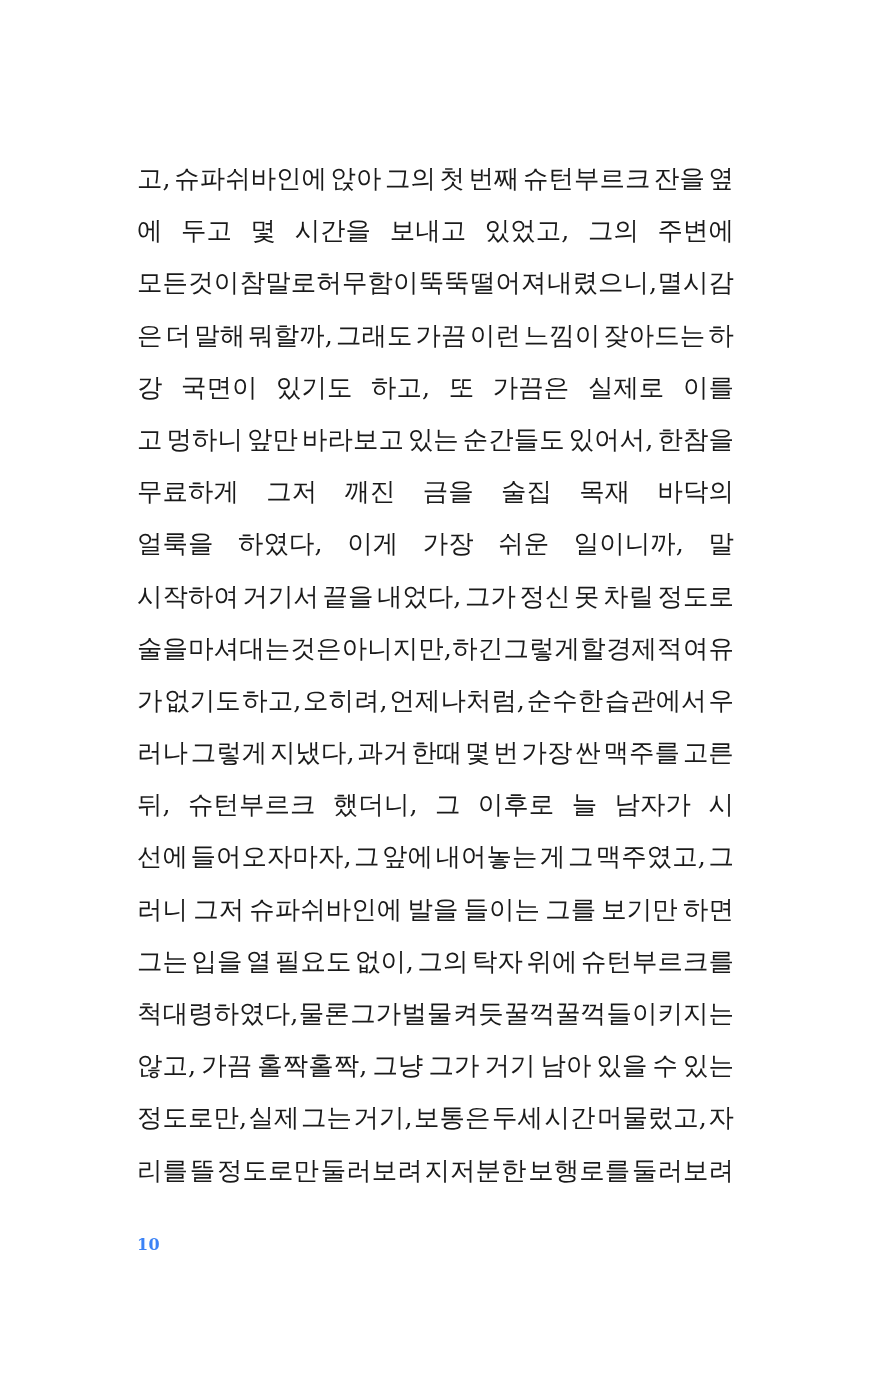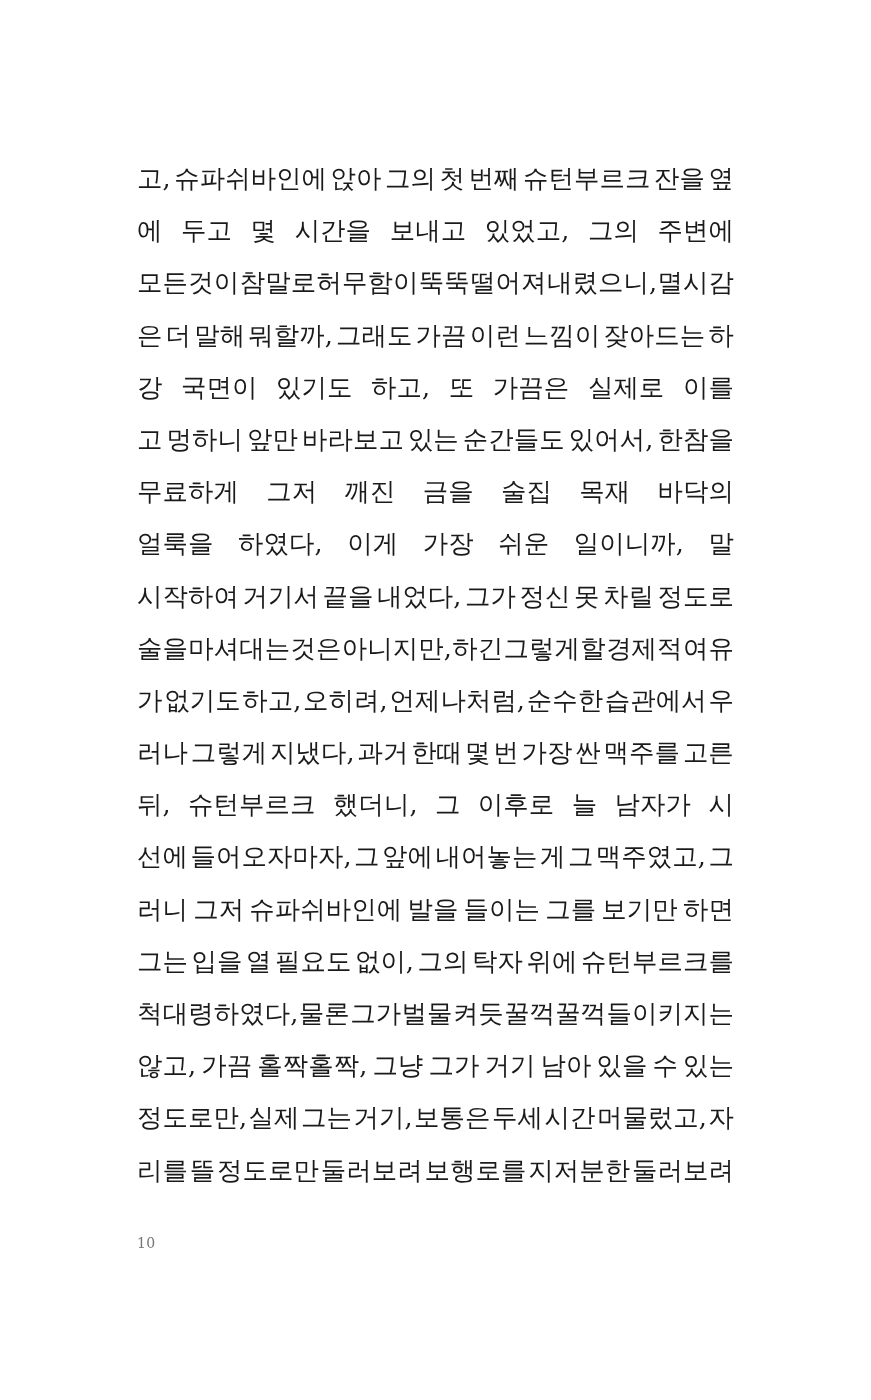--- a/index.html
+++ b/index.html
@@ -54,23 +54,24 @@
   }
   .line .seg {
     white-space: pre;
   }
 
   .folio {
     position: absolute;
     left: 137px;
     top: 1235px;
     font-family: "DejaVu Serif", "Liberation Serif", serif;
-    font-size: 14px;
-    color: #737373;
+    font-size: 16px;
+    color: #3b82f6;
     letter-spacing: 0.3px;
+    font-weight: bold;
   }
 </style>
 </head>
 <body>
 
 <div class="page">
 
   <div class="textblock" id="textblock">
       <div class="line">
         <span class="seg">고,</span>
@@ -271,21 +272,21 @@
         <span class="seg">두세</span>
         <span class="seg">시간</span>
         <span class="seg">머물렀고,</span>
         <span class="seg">자</span>
       </div>
       <div class="line">
         <span class="seg">리를</span>
         <span class="seg">뜰</span>
         <span class="seg">정도로만</span>
         <span class="seg">둘러보려</span>
+        <span class="seg">지저분한</span>
         <span class="seg">보행로를</span>
-        <span class="seg">지저분한</span>
         <span class="seg">둘러보려</span>
       </div>
     </div>
 
   <div class="folio">10</div>
 
 </div>
 
 </body></html>

